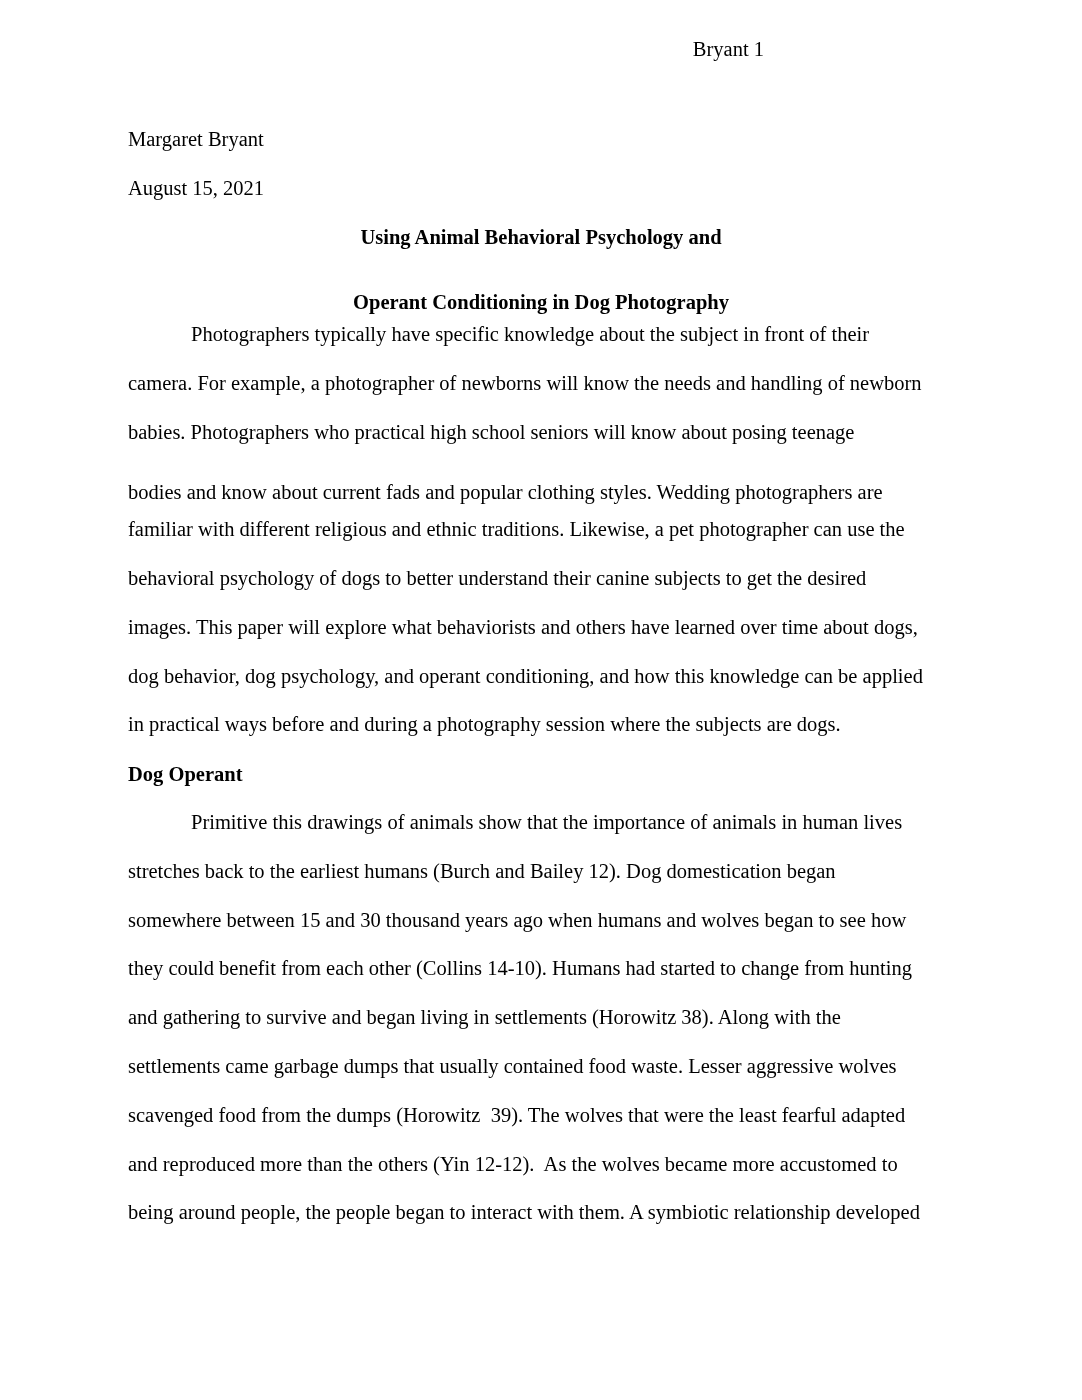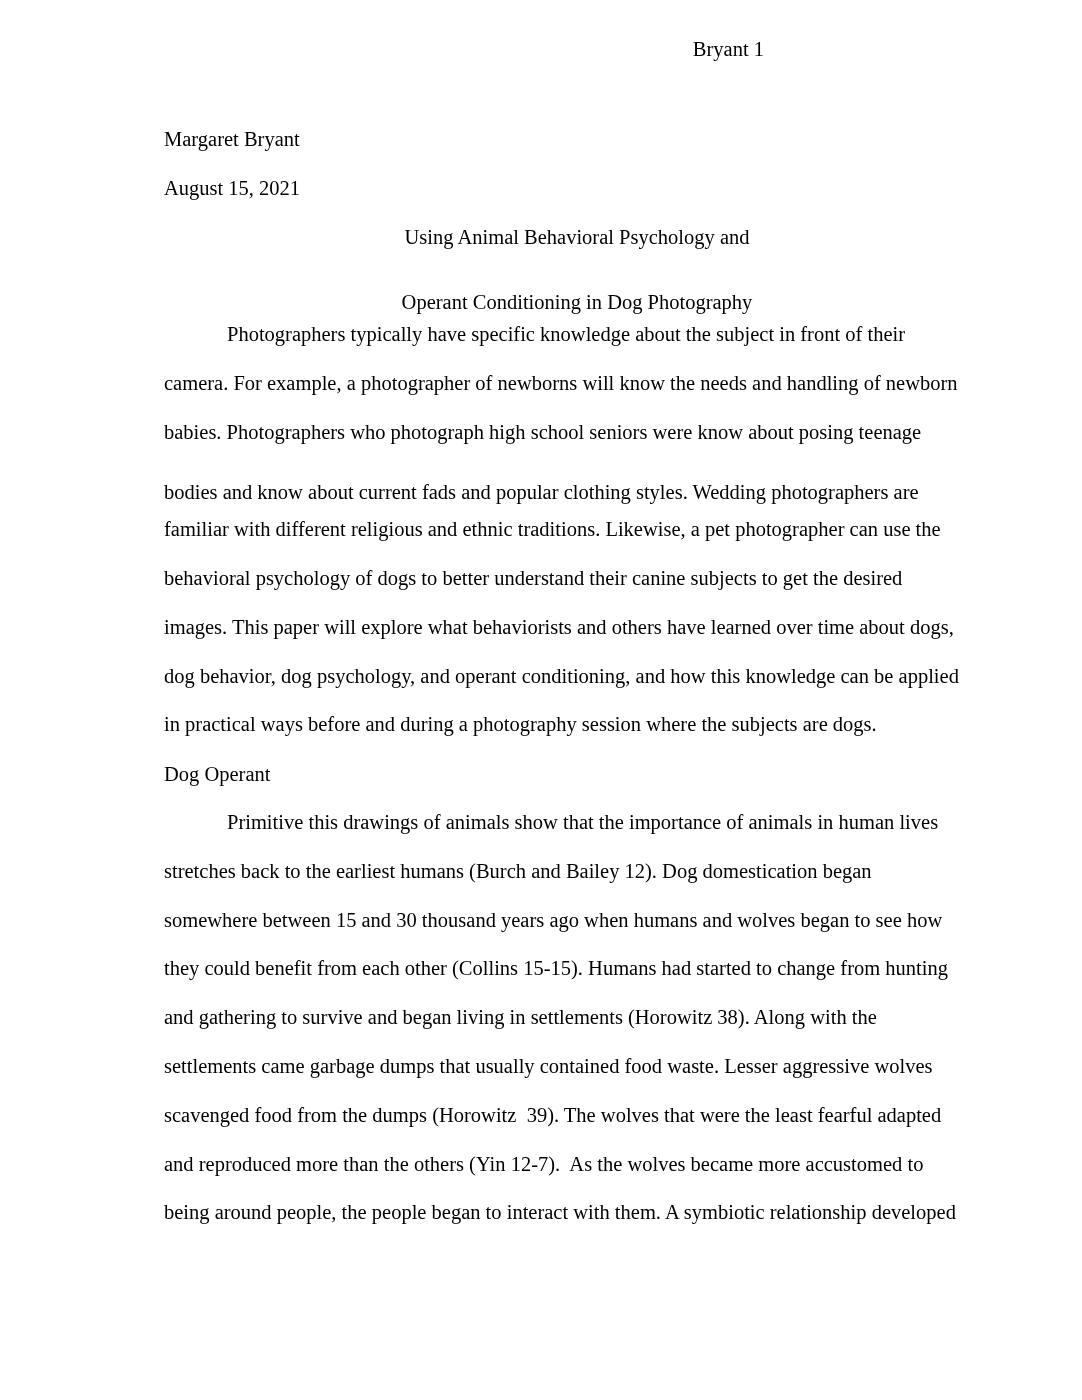--- a/index.html
+++ b/index.html
@@ -5,57 +5,57 @@
     html, body { margin: 0; padding: 0; background: #ffffff; }
     body { width: 1082px; height: 1400px; position: relative; overflow: hidden; }
     .page {
       position: absolute; left: 0; top: 0; width: 892px; height: 1400px;
       background: #ffffff; color: #000000;
       font-family: "Liberation Serif", "DejaVu Serif", serif;
       font-size: 20.5px;
     }
     .line {
       position: absolute; left: 128px; white-space: pre;
-      line-height: 24px; height: 24px; margin-left: 36px;
+      line-height: 24px; height: 24px;
     }
     .header-right { position: absolute; right: 128px; top: 37px; line-height: 24px; white-space: pre; }
     .center { left: 0; width: 1082px; text-align: center; }
-    .bold { font-weight: normal; }
+    .bold { font-weight: bold; }
     .indent { left: 191px; }
   </style>
 </head>
 <body>
 
 <div class="page">
   <div class="header-right">Bryant 1</div>
 
   <div class="line" style="top:127px">Margaret Bryant</div>
   <div class="line" style="top:176px">August 15, 2021</div>
 
   <div class="line center bold" style="top:225px">Using Animal Behavioral Psychology and</div>
   <div class="line center bold" style="top:290px">Operant Conditioning in Dog Photography</div>
 
   <div>
     <div class="line indent" style="top:322px">Photographers typically have specific knowledge about the subject in front of their</div>
     <div class="line" style="top:371px">camera. For example, a photographer of newborns will know the needs and handling of newborn</div>
-    <div class="line" style="top:420px">babies. Photographers who photograph high school seniors were know about posing teenage</div>
+    <div class="line" style="top:420px">babies. Photographers who practical high school seniors will know about posing teenage</div>
     <div class="line" style="top:480px">bodies and know about current fads and popular clothing styles. Wedding photographers are</div>
     <div class="line" style="top:517px">familiar with different religious and ethnic traditions. Likewise, a pet photographer can use the</div>
     <div class="line" style="top:566px">behavioral psychology of dogs to better understand their canine subjects to get the desired</div>
     <div class="line" style="top:615px">images. This paper will explore what behaviorists and others have learned over time about dogs,</div>
     <div class="line" style="top:664px">dog behavior, dog psychology, and operant conditioning, and how this knowledge can be applied</div>
     <div class="line" style="top:712px">in practical ways before and during a photography session where the subjects are dogs.</div>
   </div>
 
   <div class="line bold" style="top:762px">Dog Operant</div>
 
   <div>
     <div class="line indent" style="top:810px">Primitive this drawings of animals show that the importance of animals in human lives</div>
     <div class="line" style="top:859px">stretches back to the earliest humans (Burch and Bailey 12). Dog domestication began</div>
     <div class="line" style="top:908px">somewhere between 15 and 30 thousand years ago when humans and wolves began to see how</div>
-    <div class="line" style="top:956px">they could benefit from each other (Collins 15-15). Humans had started to change from hunting</div>
+    <div class="line" style="top:956px">they could benefit from each other (Collins 14-10). Humans had started to change from hunting</div>
     <div class="line" style="top:1005px">and gathering to survive and began living in settlements (Horowitz 38). Along with the</div>
     <div class="line" style="top:1054px">settlements came garbage dumps that usually contained food waste. Lesser aggressive wolves</div>
     <div class="line" style="top:1103px">scavenged food from the dumps (Horowitz  39). The wolves that were the least fearful adapted</div>
-    <div class="line" style="top:1152px">and reproduced more than the others (Yin 12-7).  As the wolves became more accustomed to</div>
+    <div class="line" style="top:1152px">and reproduced more than the others (Yin 12-12).  As the wolves became more accustomed to</div>
     <div class="line" style="top:1200px">being around people, the people began to interact with them. A symbiotic relationship developed</div>
   </div>
 </div>
 
 </body></html>

